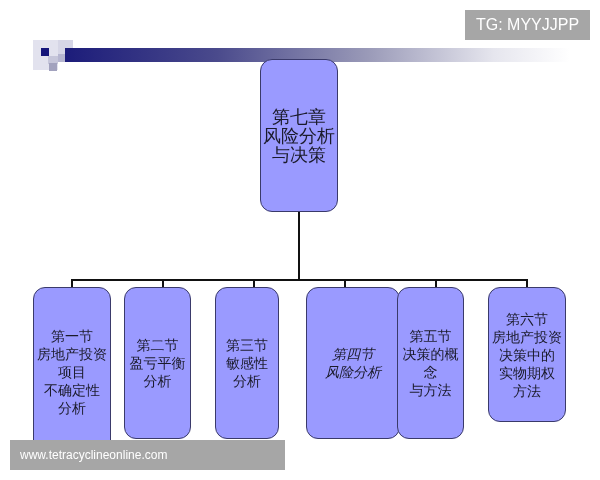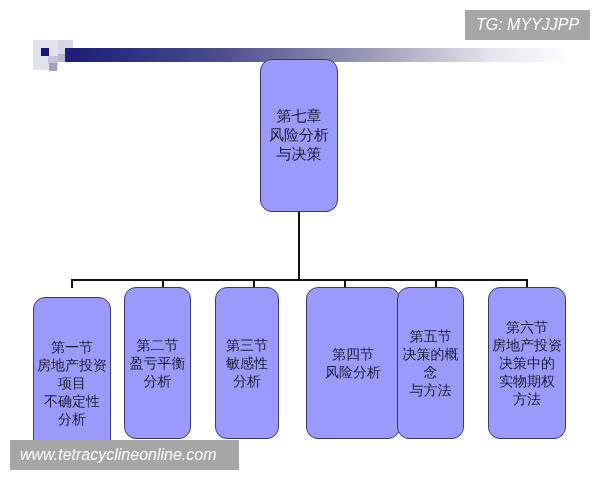--- a/index.html
+++ b/index.html
@@ -25,21 +25,21 @@
   }
   .node-label {
     font-size: 14px; line-height: 18px; color: #1a1a2a;
     white-space: pre-line;
   }
   .line { position: absolute; background: #111; }
   .badge {
     position: absolute;
     background: #a6a6a6; color: #ffffff;
     font-family: "Liberation Sans", sans-serif;
-    display: flex; align-items: center; justify-content: center; font-style: italic;
+    display: flex; align-items: center; justify-content: center;
   }
 </style>
 </head>
 <body>
 
 <div class="deco">
   <div class="sq" style="left:33px;top:40px;width:25px;height:30px;background:#e2e2ee;"></div>
   <div class="sq" style="left:41px;top:48px;width:8px;height:8px;background:#15157a;"></div>
   <div class="sq" style="left:58px;top:40px;width:15px;height:15px;background:#d6d6e6;"></div>
   <div class="sq" style="left:48px;top:56px;width:10px;height:8px;background:#c6c6da;"></div>
@@ -51,57 +51,57 @@
 <div class="line" style="left:298px;top:211px;width:2px;height:70px;"></div>
 <div class="line" style="left:71px;top:279px;width:457px;height:2px;"></div>
 <div class="line" style="left:71px;top:279px;width:2px;height:9px;"></div>
 <div class="line" style="left:162px;top:279px;width:2px;height:9px;"></div>
 <div class="line" style="left:253px;top:279px;width:2px;height:9px;"></div>
 <div class="line" style="left:344px;top:279px;width:2px;height:9px;"></div>
 <div class="line" style="left:435px;top:279px;width:2px;height:9px;"></div>
 <div class="line" style="left:526px;top:279px;width:2px;height:9px;"></div>
 
 <div class="node" style="left:260px;top:59px;width:78px;height:153px;">
-  <span class="node-label" style="font-size:15px;line-height:19px;">第七章
+  <span class="node-label" style="font-size:18px;line-height:19px;">第七章
 风险分析
 与决策</span>
 </div>
 
-<div class="node" style="left:33px;top:297px;width:78px;height:172px;">
+<div class="node" style="left:33px;top:287px;width:78px;height:172px;font-family:Liberation Mono, monospace;">
   <span class="node-label">第一节
 房地产投资
 项目
 不确定性
 分析</span>
 </div>
 <div class="node" style="left:124px;top:287px;width:67px;height:152px;">
   <span class="node-label">第二节
 盈亏平衡
 分析</span>
 </div>
 <div class="node" style="left:215px;top:287px;width:64px;height:152px;">
   <span class="node-label">第三节
 敏感性
 分析</span>
 </div>
-<div class="node" style="left:306px;top:287px;width:94px;height:152px;">
+<div class="node" style="left:306px;top:287px;width:94px;height:152px;font-style:italic;">
   <span class="node-label">第四节
 风险分析</span>
 </div>
 <div class="node" style="left:397px;top:287px;width:67px;height:152px;">
   <span class="node-label">第五节
 决策的概念
 与方法</span>
 </div>
-<div class="node" style="left:488px;top:287px;width:78px;height:152px;">
+<div class="node" style="left:488px;top:287px;width:78px;height:135px;">
   <span class="node-label">第六节
 房地产投资
 决策中的
 实物期权
 方法</span>
 </div>
 
 <div class="badge" style="left:465px;top:10px;width:125px;height:30px;font-size:16px;">
   <span>TG: MYYJJPP</span>
 </div>
-<div class="badge" style="left:10px;top:440px;width:229px;height:30px;font-size:16px;justify-content:flex-start;padding-left:10px;box-sizing:border-box;">
+<div class="badge" style="left:10px;top:440px;width:275px;height:30px;font-size:12px;justify-content:flex-start;padding-left:10px;box-sizing:border-box;">
   <span>www.tetracyclineonline.com</span>
 </div>
 
 </body></html>

